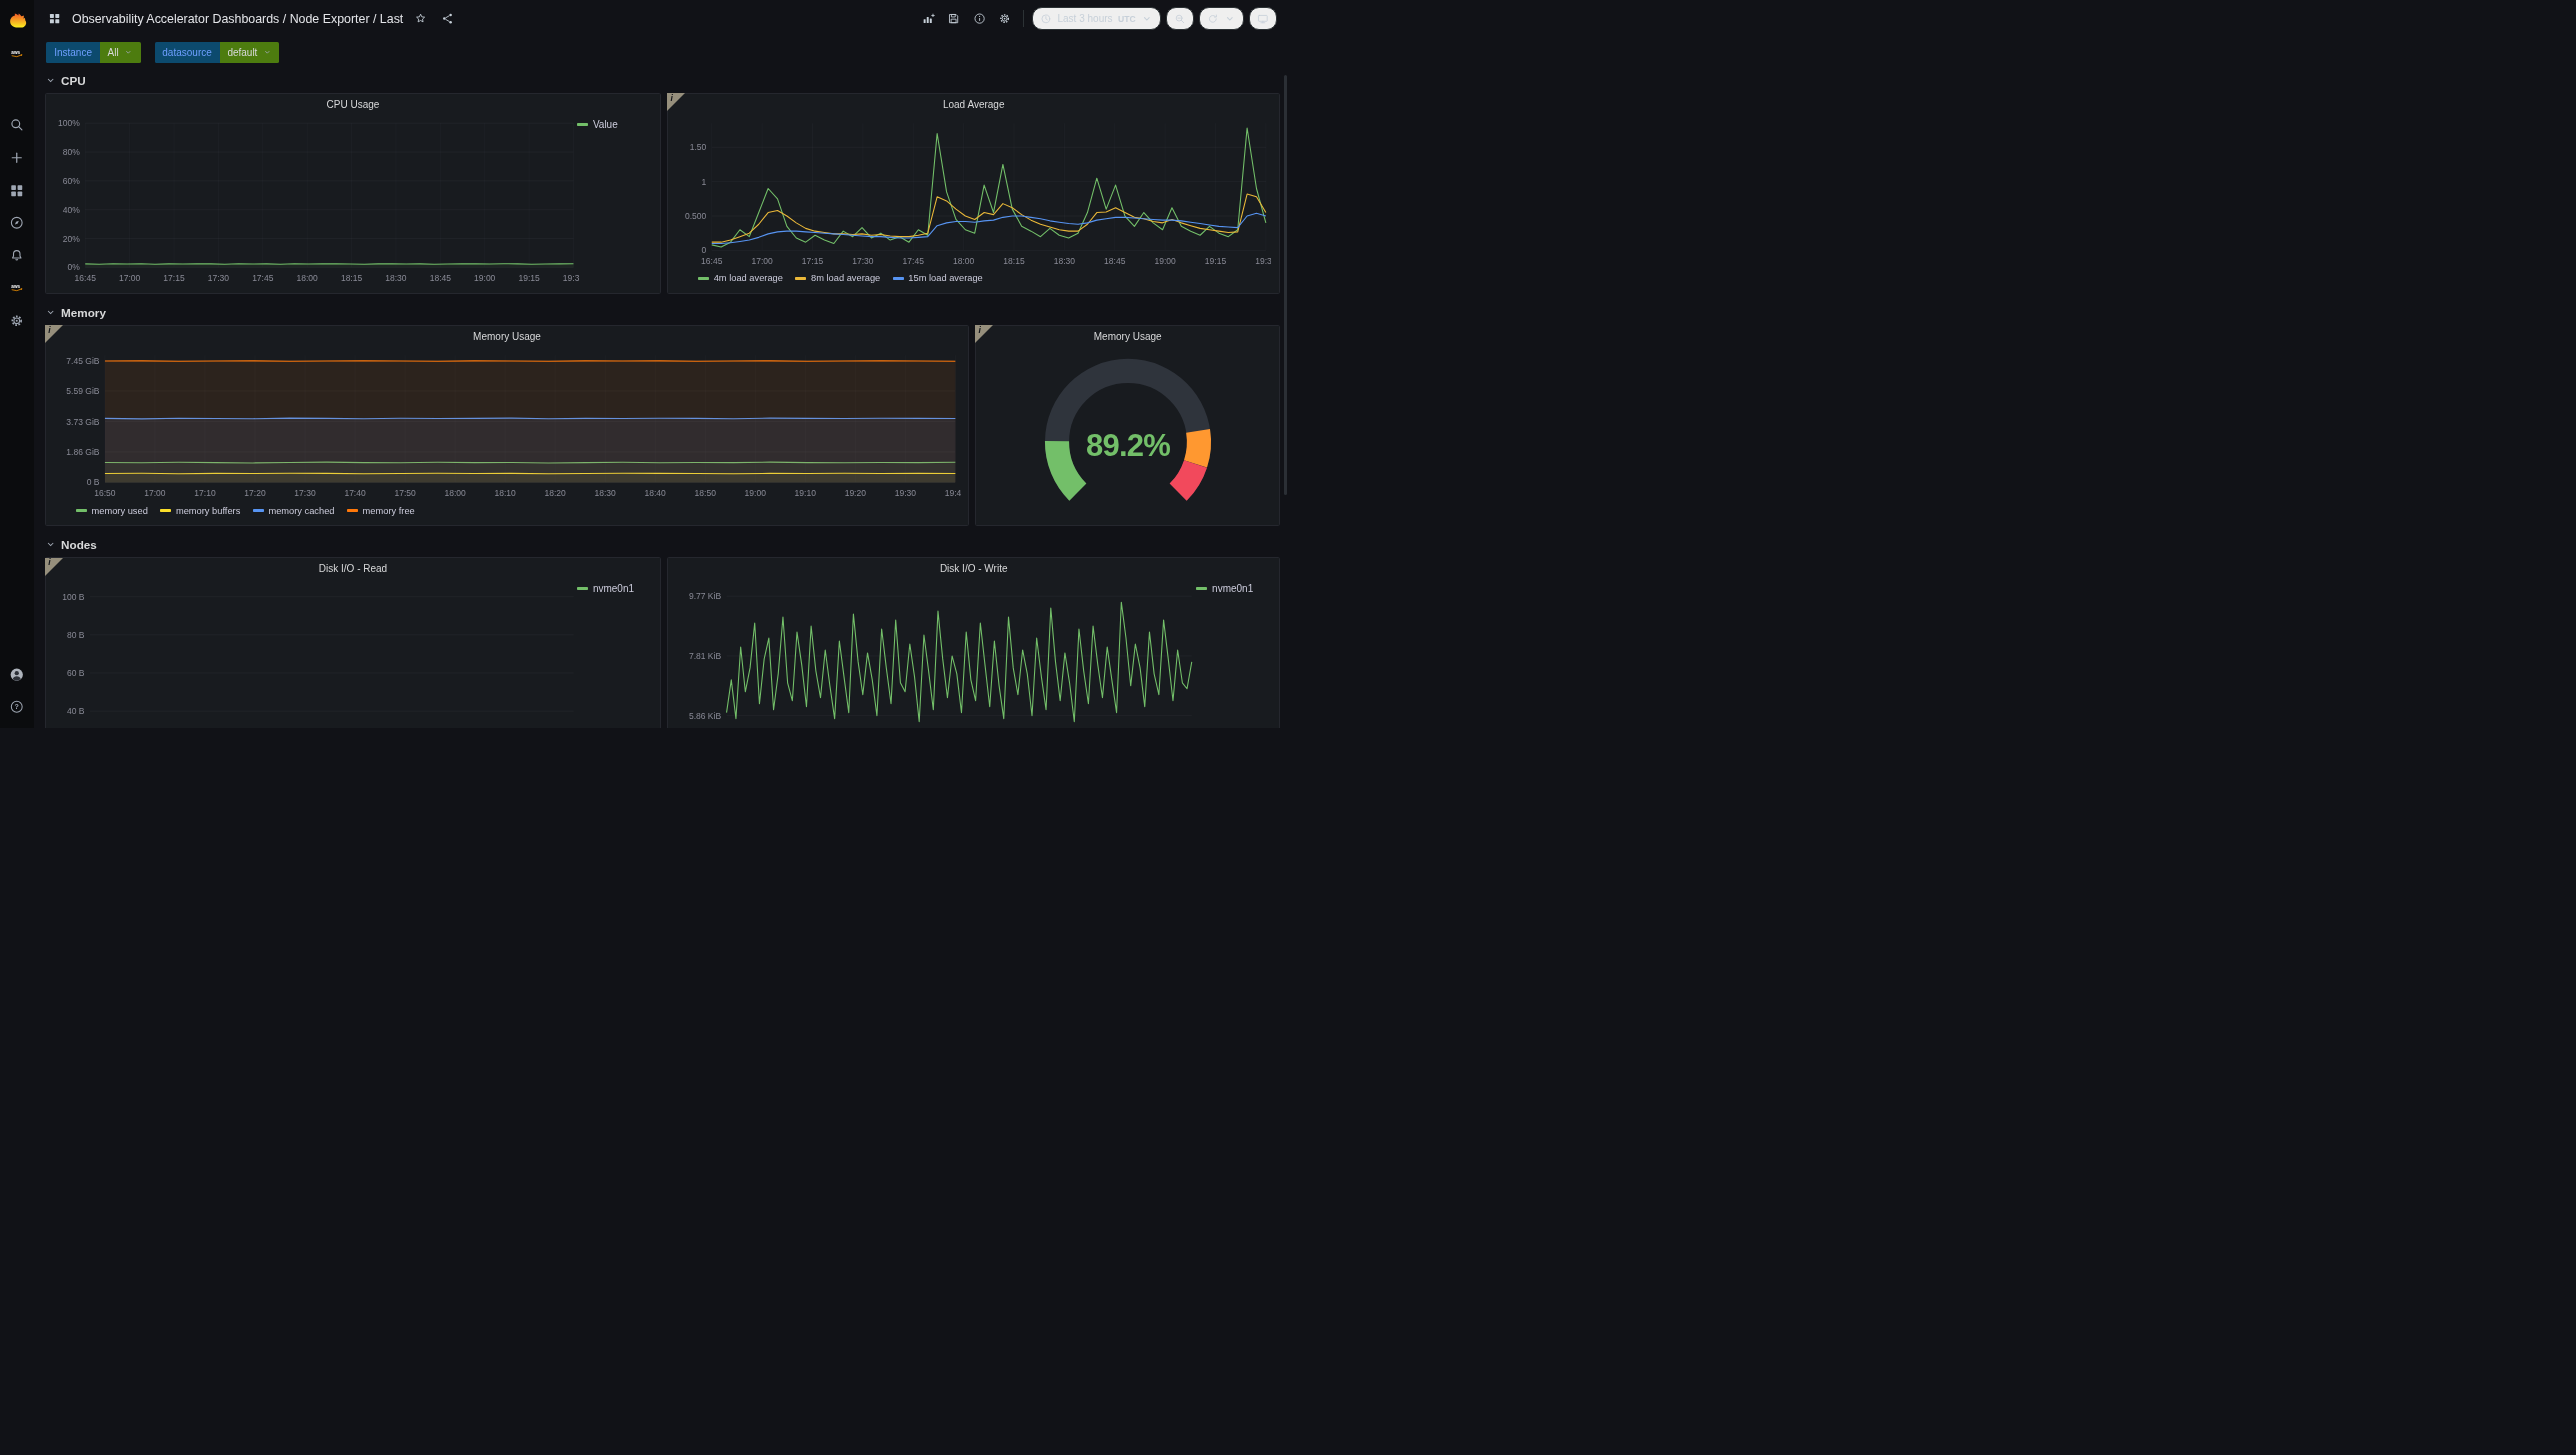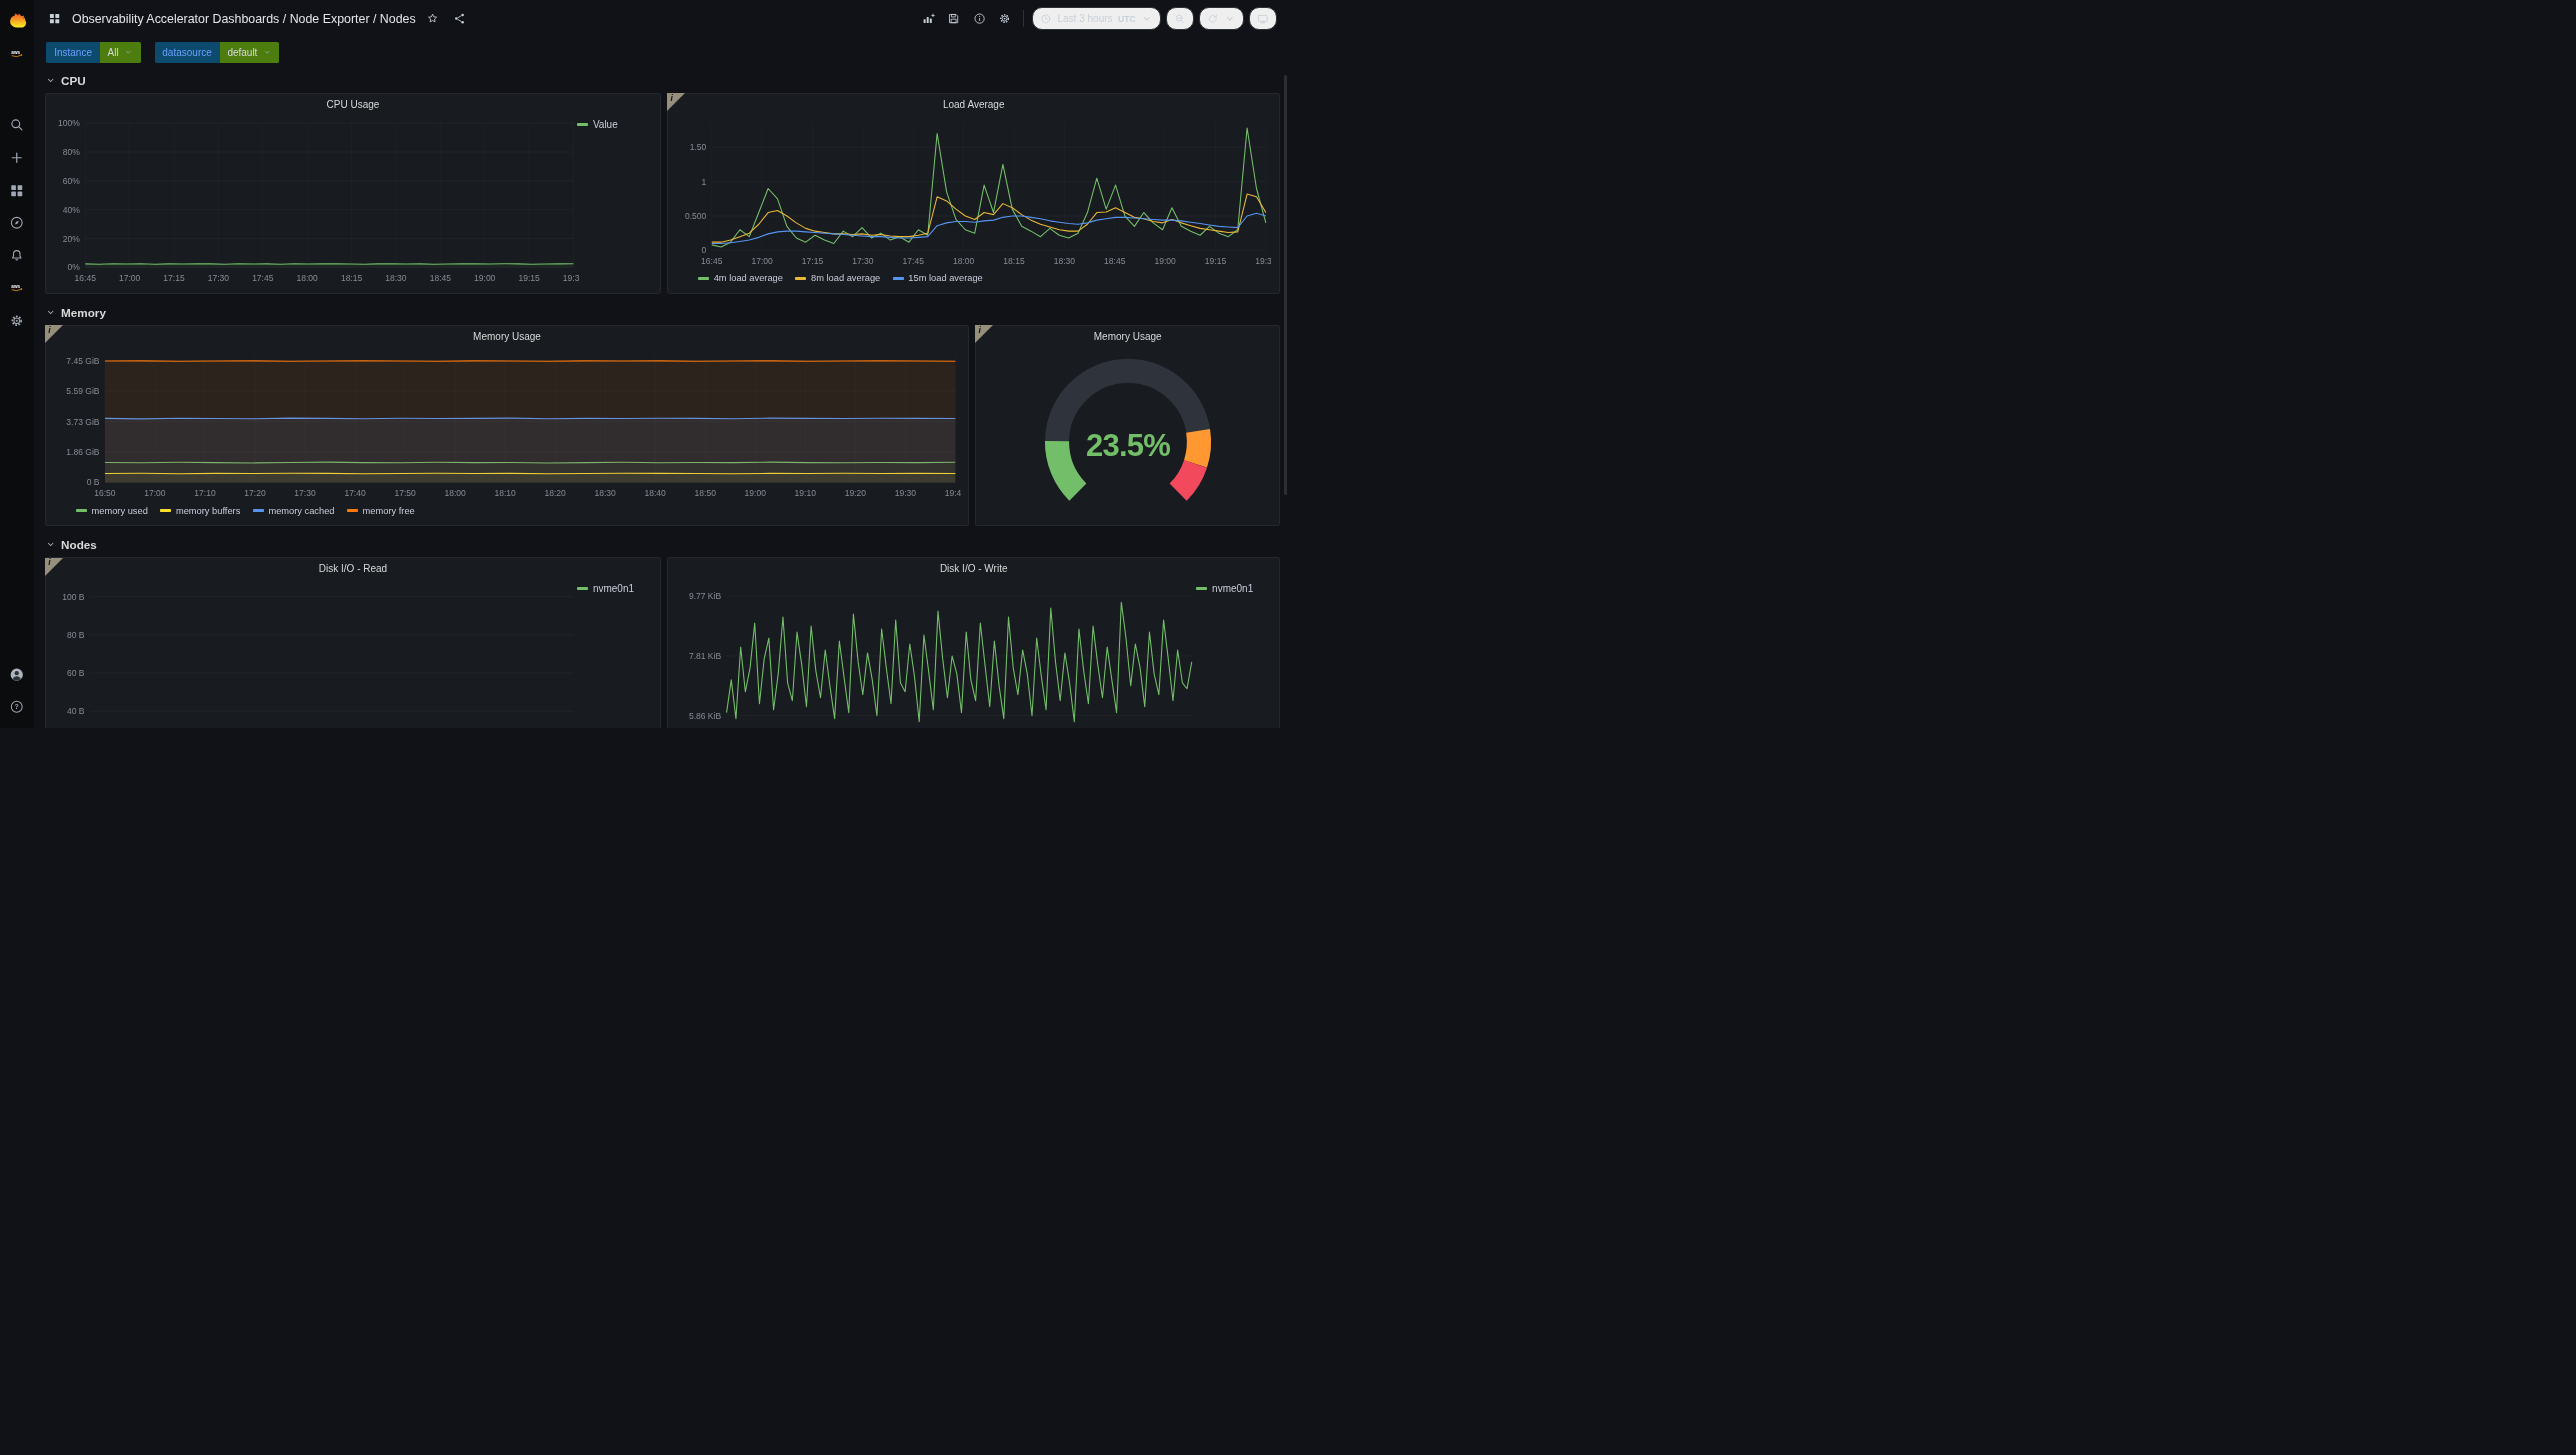--- a/index.html
+++ b/index.html
@@ -156,21 +156,21 @@
 
   <div class="topbar">
     <span class="tb-icon">
       <svg viewBox="0 0 24 24" fill="currentColor">
           <rect x="3.5" y="3.5" width="7.2" height="7.2" rx="1"></rect>
           <rect x="13.3" y="3.5" width="7.2" height="7.2" rx="1"></rect>
           <rect x="3.5" y="13.3" width="7.2" height="7.2" rx="1"></rect>
           <rect x="13.3" y="13.3" width="7.2" height="7.2" rx="1"></rect>
         </svg>
     </span>
-    <span class="breadcrumb"><span>Observability Accelerator Dashboards</span> <span class="path">/ Node Exporter / Nodes</span></span>
+    <span class="breadcrumb"><span>Observability Accelerator Dashboards</span> <span class="path">/ Node Exporter / Last</span></span>
     <span class="tb-icon">
       <svg viewBox="0 0 24 24" stroke="currentColor" fill="none" stroke-width="1.6" stroke-linejoin="round">
           <path d="M12 4l2.2 4.8 5.1.6-3.8 3.5 1 5.1L12 15.4 7.5 18l1-5.1L4.7 9.4l5.1-.6z"></path>
         </svg>
     </span>
     <span class="tb-icon">
       <svg viewBox="0 0 24 24" stroke="currentColor" fill="none" stroke-width="1.6">
           <circle cx="6" cy="12" r="2.3" fill="currentColor" stroke="none"></circle>
           <circle cx="17.5" cy="5.5" r="2.3" fill="currentColor" stroke="none"></circle>
           <circle cx="17.5" cy="18.5" r="2.3" fill="currentColor" stroke="none"></circle>
@@ -482,21 +482,21 @@
           <span>i</span>
         </div>
       <div class="panel-title">Memory Usage</div>
       <div class="panel-body">
         <div class="gauge-wrap"><svg width="288" height="169" viewBox="0 0 370 218">
               <path d="M 120.3 184.6 A 91.56 91.56 0 1 1 249.7 184.6" stroke="#2f343c" stroke-width="31.1304" fill="none"></path>
               <path d="M 275.4 105.6 A 91.56 91.56 0 0 1 272.1 148.2" stroke="#ff9830" stroke-width="31.1304" fill="none"></path>
               <path d="M 272.1 148.2 A 91.56 91.56 0 0 1 249.7 184.6" stroke="#f2495c" stroke-width="31.1304" fill="none"></path>
               <path d="M 120.3 184.6 A 91.56 91.56 0 0 1 93.4 118.9" stroke="#73bf69" stroke-width="31.1304" fill="none"></path>
             </svg>
-          <div class="gauge-value">23.5%</div>
+          <div class="gauge-value">89.2%</div>
         </div>
       </div>
     </div>
   </div>
 
   <div class="row-head">
     <svg viewBox="0 0 20 20" stroke="currentColor" fill="none" stroke-width="2.2" stroke-linecap="round">
         <path d="M5 7l5 5 5-5"></path>
       </svg>
     <span>Nodes</span>

